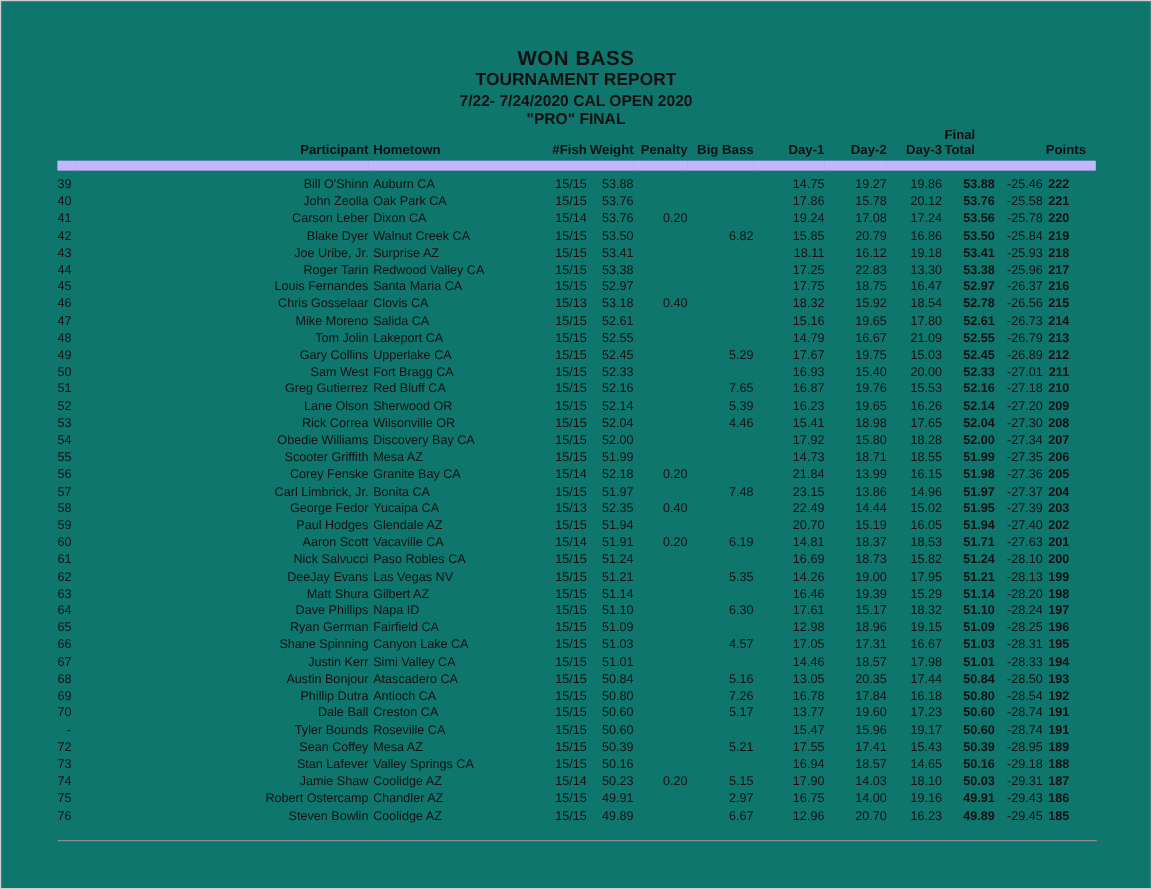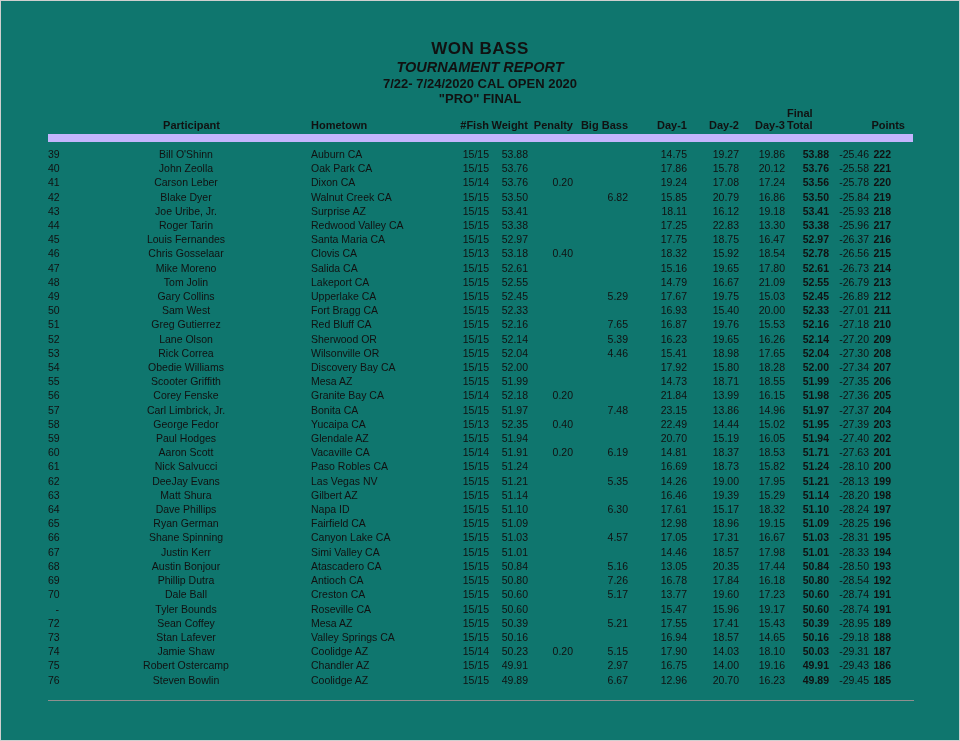--- a/index.html
+++ b/index.html
@@ -8,39 +8,39 @@
     width:960px;height:741px;
     box-sizing:border-box;
     background:#0f766e;
     border:1px solid #cfcfcf;
     font-family:"Liberation Sans", sans-serif;
     color:#111;
     overflow:hidden;
   }
   .title-block{position:absolute;top:38px;left:0;right:0;text-align:center;}
   .t1{font-size:17px;font-weight:bold;letter-spacing:.5px;line-height:20px;}
-  .t2{font-size:14.5px;font-weight:bold;line-height:17px;font-style:italic;}
+  .t2{font-size:14.5px;font-weight:bold;line-height:17px;}
   .t3{font-size:13px;font-weight:bold;line-height:15px;}
   .t4{font-size:13px;font-weight:bold;line-height:15px;}
 
   table.results{
     position:absolute;top:92px;left:47px;
     width:865px;table-layout:fixed;border-collapse:collapse;
   }
   th,td{padding:0;margin:0;white-space:nowrap;overflow:visible;}
   thead th{
     font-size:11px;font-weight:bold;vertical-align:bottom;
     height:38px;border-bottom:8px solid #c4b5fd;padding-bottom:3px;
   }
   tbody td{font-size:10.5px;line-height:14.2px;}
   tbody tr:first-child td{padding-top:5px;}
 
   
   .c-rank{text-align:right;padding-right:4px;}
-  .c-name{text-align:center;padding-left:2px;}
+  .c-name{text-align:right;padding-left:2px;}
   th.c-name{padding-left:13px;}
   .c-home{text-align:left;padding-left:4px;}
   .c-fish,.c-weight,.c-pen,.c-bb,.c-d1,.c-d2,.c-d3,.c-total,.c-diff,.c-pts{text-align:right;}
   td.c-total,td.c-pts{font-weight:bold;}
   th.c-total{text-align:left;padding-left:2px;}
   th.c-total div{line-height:12px;}
   td.c-pts{padding-right:22px;}
   th.c-pts{padding-right:8px;}
 
   .footer-rule{position:absolute;top:699px;left:47px;width:866px;border-top:1px solid #8f8f8f;}

